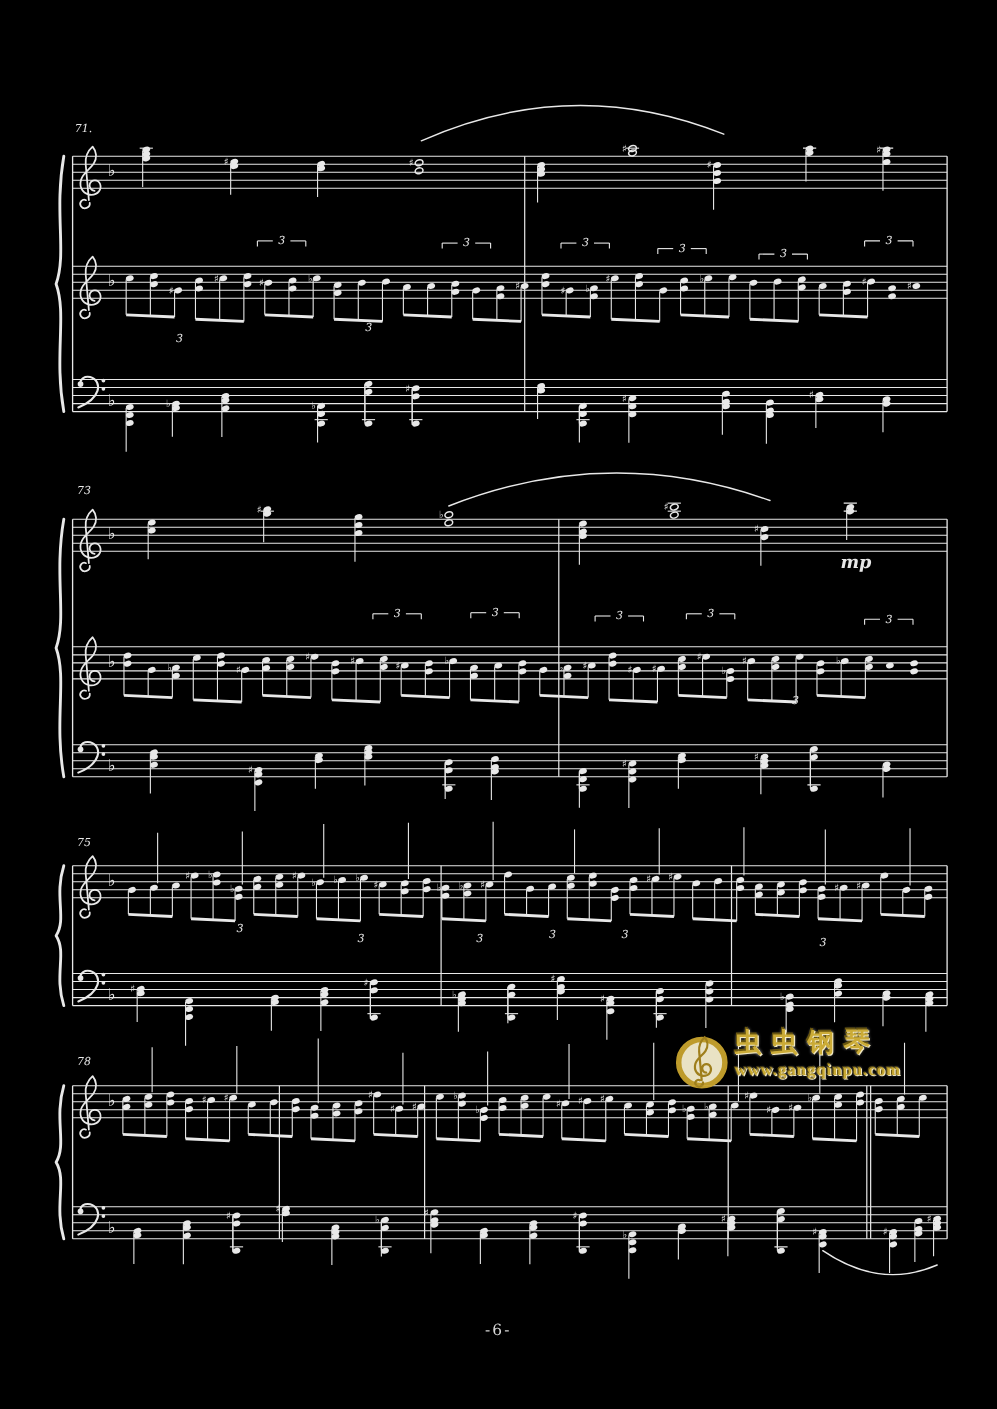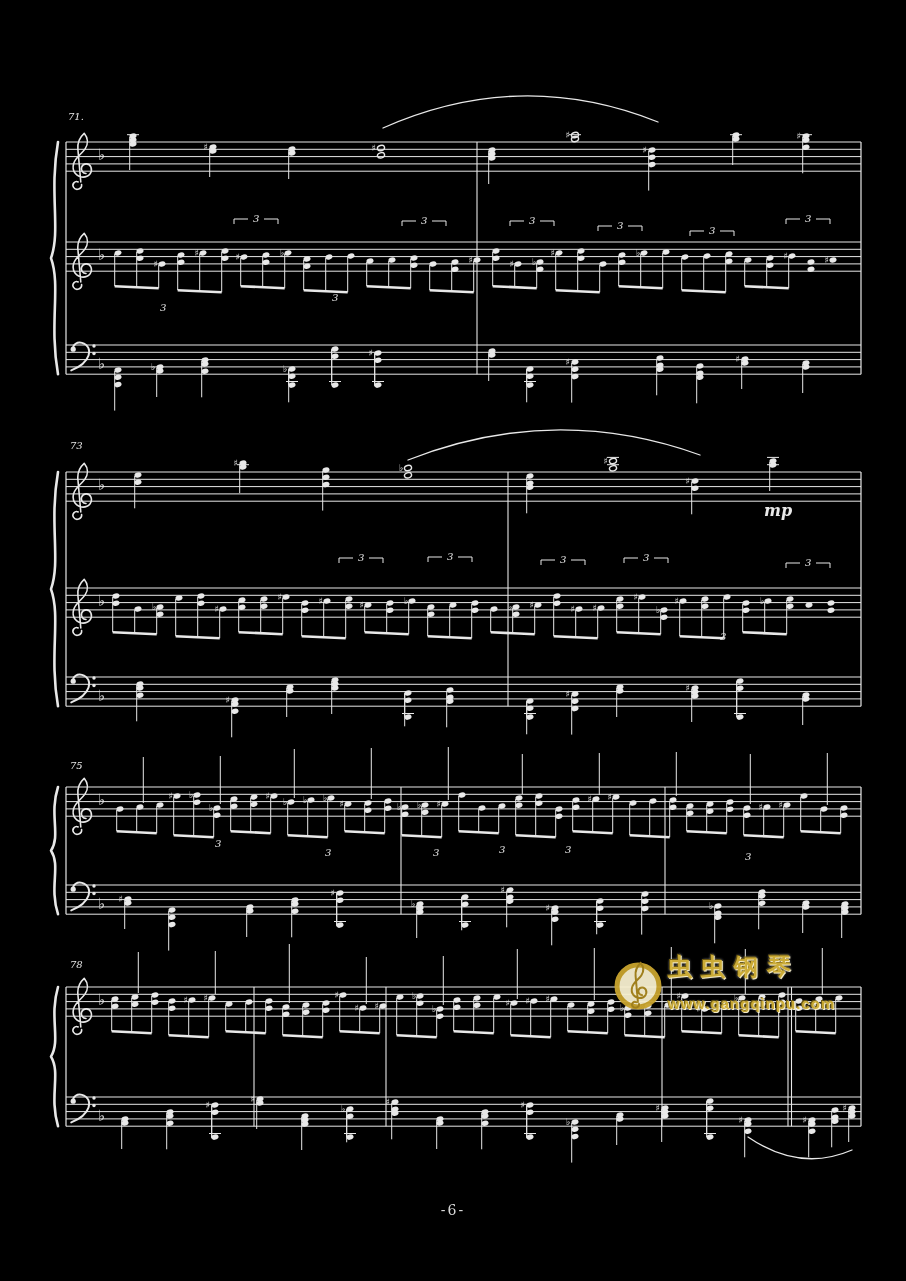--- a/index.html
+++ b/index.html
@@ -1,26 +1,26 @@
 <!DOCTYPE html>
 <html><head>
 <meta charset="utf-8">
 <style>
   html,body{margin:0;padding:0;background:#000;}
   .page{position:relative;width:906px;height:1281px;background:#000;overflow:hidden;
         font-family:"DejaVu Serif", serif;}
   svg.score{position:absolute;left:0;top:0;}
-  .watermark{position:absolute;left:612px;top:952px;display:flex;align-items:flex-start;
+  .watermark{position:absolute;left:612px;top:932px;display:flex;align-items:flex-start;
              opacity:.95;pointer-events:none;}
   .wm-text{margin-left:2px;}
   .wm-brand{font-family:"DejaVu Sans", sans-serif;font-weight:bold;font-size:24px;line-height:30px;
             letter-spacing:9px;color:#d6b53a;
             text-shadow:1px 1px 0 #fff6cf,-1px -1px 0 #6e5a10,0 0 3px #ffffff;}
-  .wm-url{font-family:Liberation Sans, sans-serif;font-weight:bold;font-size:15px;color:#d2b136;
-          letter-spacing:1px;margin-top:13px;
+  .wm-url{font-family:Liberation Serif, serif;font-weight:bold;font-size:15px;color:#d2b136;
+          letter-spacing:1px;margin-top:3px;
           text-shadow:1px 1px 0 #fff6cf,-1px -1px 0 #6e5a10,0 0 2px #ffffff;}
   .footer{position:absolute;left:0;right:0;top:1202px;text-align:center;color:#d8d8d8;
           font-size:14px;letter-spacing:2px;}
 </style>
 </head>
 <body>
 
 <div class="page">
   <svg id="score-svg" class="score" width="906" height="1281">
       <line x1="66" y1="142" x2="861" y2="142" stroke="#e8e8e8" stroke-width="1"></line>

